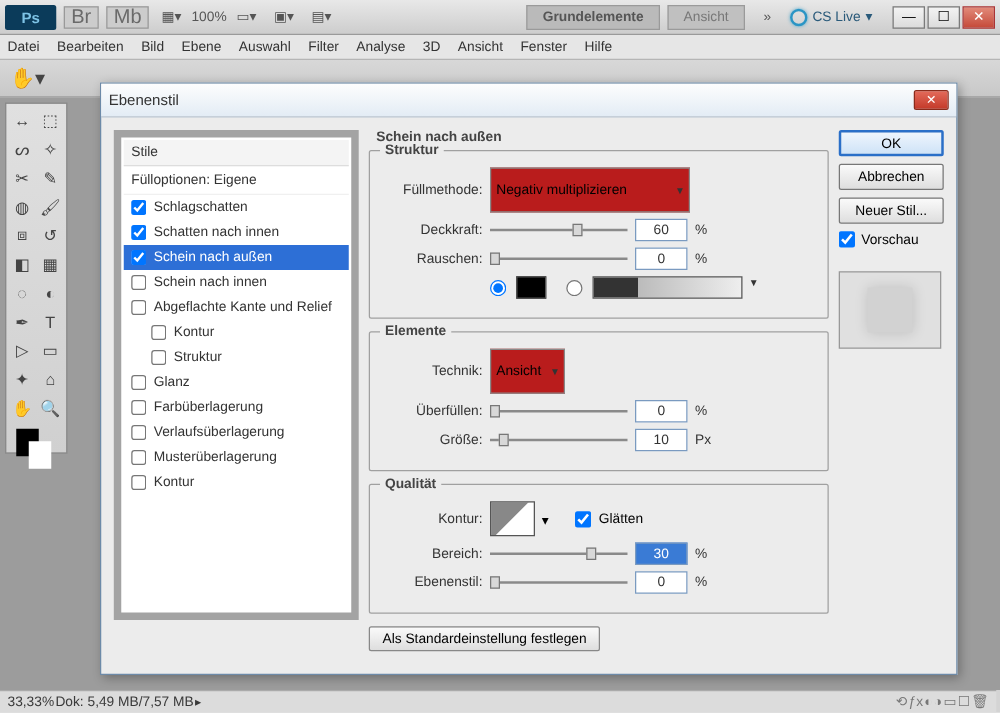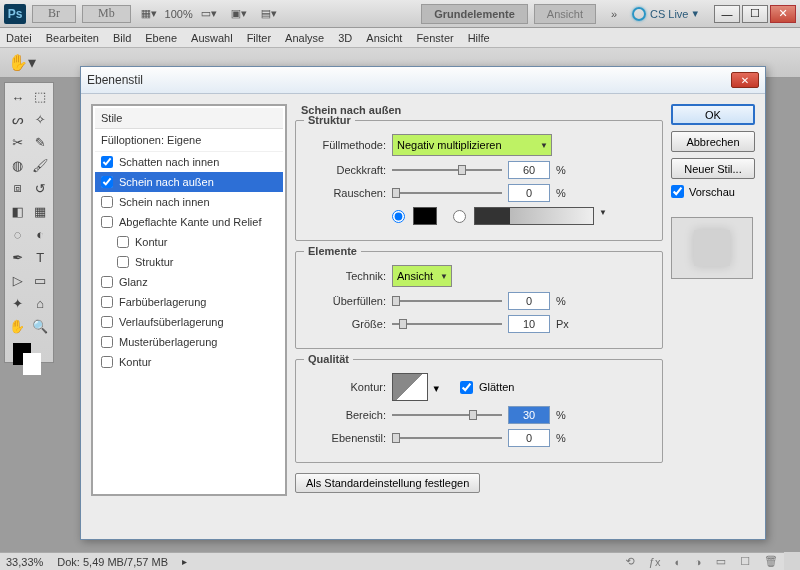--- a/index.html
+++ b/index.html
@@ -1,21 +1,21 @@
 <!DOCTYPE html>
 <html><head>
 <meta charset="utf-8">
 <style>
 * { box-sizing: border-box; margin: 0; padding: 0; font-family: Tahoma, Arial, sans-serif; font-size: 11px; }
 body { background: #d4d4d4; overflow: hidden; width: 800px; height: 570px; position: relative; }
 
 
 .app-bar { height: 28px; background: linear-gradient(#e8e8e8,#cdcdcd); display: flex; align-items: center; padding: 0 4px; border-bottom: 1px solid #9a9a9a; gap:6px;}
-.ps-logo { width:22px; height:20px; background:#0b3b5a; color:#7ec3e6; display:flex; align-items:center; justify-content:center; font-weight:bold; font-size:12px; border-radius:2px;}
-.app-btn { height:18px; padding:0 15px; background:#ccc; border:1px solid #999; color:#6a6a6a; display:flex; align-items:center; font-size:12px;font-family:Liberation Serif, serif;}
+.ps-logo { width:41px; height:20px; background:#0b3b5a; color:#7ec3e6; display:flex; align-items:center; justify-content:center; font-weight:bold; font-size:12px; border-radius:2px;}
+.app-btn { height:18px; padding:0 5px; background:#ccc; border:1px solid #999; color:#6a6a6a; display:flex; align-items:center; font-size:16px;}
 .app-icon { width:24px; height:18px; display:flex; align-items:center; justify-content:center; color:#555;}
 .gap { flex:1; }
 .tab-g { padding:3px 12px; background:#c0c0c0; border:1px solid #9a9a9a; color:#777; font-size:11px;}
 .tab-g.active { background:#bababa; color:#555; font-weight:bold;}
 .cslive { color:#2a5a7a; display:flex; align-items:center; gap:4px; font-size:11px;}
 .cslive-icon { width:14px; height:14px; border:2px solid #2a95c5; border-radius:50%; box-shadow:0 0 3px #5ac;}
 .win-ctrl { display:flex; gap:2px; margin-left:10px;}
 .win-ctrl div { width:26px; height:18px; border:1px solid #7a7a7a; background:linear-gradient(#f3f3f3,#dcdcdc); display:flex; align-items:center; justify-content:center; font-size:11px;}
 .win-ctrl .close { background:linear-gradient(#e28a7a,#c54a3a); color:#fff; border-color:#a33;}
 
@@ -37,36 +37,36 @@
 
 
 .dialog { position:absolute; left:80px; top:66px; width:686px; height:474px; background:#ececec; border:1px solid #6d8aa8; box-shadow:2px 2px 8px rgba(0,0,0,.3);}
 .dlg-title { height:24px; background:linear-gradient(#fdfdfd,#e3ecf5); display:flex; align-items:center; padding:13px 6px; border-bottom:1px solid #bac5d2;}
 .dlg-title span { flex:1; color:#333; font-size:12px;}
 .dlg-close { width:28px; height:16px; background:linear-gradient(#e36a5a,#c43a2a); border:1px solid #8a2a1a; border-radius:2px; color:#fff; display:flex; align-items:center; justify-content:center; font-size:10px;}
 .dlg-body { display:flex; height:calc(100% - 24px);}
 
 
 .styles-col { width:206px; padding:10px 0 10px 10px;}
-.styles-box { border:2px solid #a3a3a3; background:#fff; height:392px; padding:2px;}
+.styles-box { border:6px solid #a3a3a3; background:#fff; height:392px; padding:2px;}
 .st-head { background:#f4f4f4; padding:4px 6px; color:#333; border-bottom:1px solid #ddd;}
 .st-sub { padding:5px 6px; color:#333; border-bottom:1px solid #f0f0f0;}
 .st-item { display:flex; align-items:center; gap:6px; padding:4px 6px; color:#333;}
 .st-item input { width:12px; height:12px;}
 .st-item.indent { padding-left:22px;}
 .st-item.sel { background:#2d6fd6; color:#fff;}
 
 
 .center-col { flex:1; padding:10px 8px;}
 .gbox { border:1px solid #a0a0a0; border-radius:2px; margin-bottom:10px; padding:8px 10px 10px; position:relative;}
 .gbox-title { position:absolute; top:-7px; left:8px; background:#ececec; padding:0 4px; color:#444; font-weight:bold; font-size:11px;}
 .main-title { color:#444; font-weight:bold; margin:0 0 4px 6px;}
 .row { display:flex; align-items:center; gap:6px; margin:5px 0;}
 .lbl { width:80px; text-align:right; color:#333;}
-.select { height:22px; border:1px solid #888; background:#bef264; padding:0 16px 0 4px; display:flex; align-items:center; position:relative; min-width:60px;}
+.select { height:36px; border:1px solid #888; background:#b91c1c; padding:0 16px 0 4px; display:flex; align-items:center; position:relative; min-width:60px;}
 .select::after { content:"▼"; position:absolute; right:3px; font-size:8px; color:#333;}
 .slider { width:110px; height:14px; position:relative;}
 .slider-track { position:absolute; top:6px; left:0; right:0; height:2px; background:#8a8a8a;}
 .slider-thumb { position:absolute; top:2px; width:8px; height:10px; background:#d8d8d8; border:1px solid #777;}
 .num { width:42px; height:18px; border:1px solid #7a9ac0; background:#fff; text-align:center; line-height:16px; color:#333;}
 .unit { color:#333;}
 .radio-row { display:flex; align-items:center; gap:8px;}
 .color-sw { width:24px; height:18px; background:#000; border:1px solid #555;}
 .grad-sw { width:120px; height:18px; background:linear-gradient(to right,#333,#333 30%, #bbb 30%,#eee); border:1px solid #555; position:relative;}
 .grad-sw::after{content:"▼"; position:absolute; right:-14px; font-size:8px; color:#333;}
@@ -77,21 +77,21 @@
 
 
 .right-col { width:94px; padding:10px 10px 0 0;}
 .rbtn { height:21px; width:84px; border:1px solid #777; background:linear-gradient(#fafafa,#dedede); border-radius:2px; display:flex; align-items:center; justify-content:center; margin-bottom:6px; font-size:11px;}
 .rbtn.ok { border:2px solid #2a6fc8; background:linear-gradient(#eef5fd,#cfe3f7);}
 .vorschau-chk { display:flex; align-items:center; gap:5px; margin:6px 0 19px;}
 .preview-box { width:82px; height:62px; border:1px solid #999; background:#e0e0e0; display:flex; align-items:center; justify-content:center;}
 .preview-sq { width:36px; height:36px; background:#d2d2d2; box-shadow:0 0 10px rgba(0,0,0,.15);}
 
 
-.status { position:absolute; left:0; bottom:0; right:16px; height:18px; background:#dcdcdc; border-top:1px solid #aaa; display:flex; align-items:center; padding:0 6px; gap:14px; color:#3a3a3a; font-size:10px;}
+.status { position:absolute; left:0; bottom:0; right:3px; height:18px; background:#dcdcdc; border-top:1px solid #aaa; display:flex; align-items:center; padding:0 6px; gap:1px; color:#3a3a3a; font-size:10px;}
 .status .spacer{flex:1;}
 .status .icn{ color:#777; font-size:11px;}
 
 .num.sel { background:#3a7bd5; color:#fff;}
 </style>
 </head>
 <body>
 
 <div class="app-bar">
   <div class="ps-logo">Ps</div>
@@ -169,20 +169,24 @@
     <div class="dlg-close">✕</div>
   </div>
   <div class="dlg-body">
 
     <div class="styles-col">
       <div class="styles-box">
         <div class="st-head">Stile</div>
         <div class="st-sub">Fülloptionen: Eigene</div>
         <div class="st-item">
             <input type="checkbox" checked="" style="">
+            <span>Schlagschatten</span>
+          </div>
+        <div class="st-item">
+            <input type="checkbox" checked="" style="">
             <span>Schatten nach innen</span>
           </div>
         <div class="st-item sel">
             <input type="checkbox" checked="" style="">
             <span>Schein nach außen</span>
           </div>
         <div class="st-item">
             <input type="checkbox" style="">
             <span>Schein nach innen</span>
           </div>

